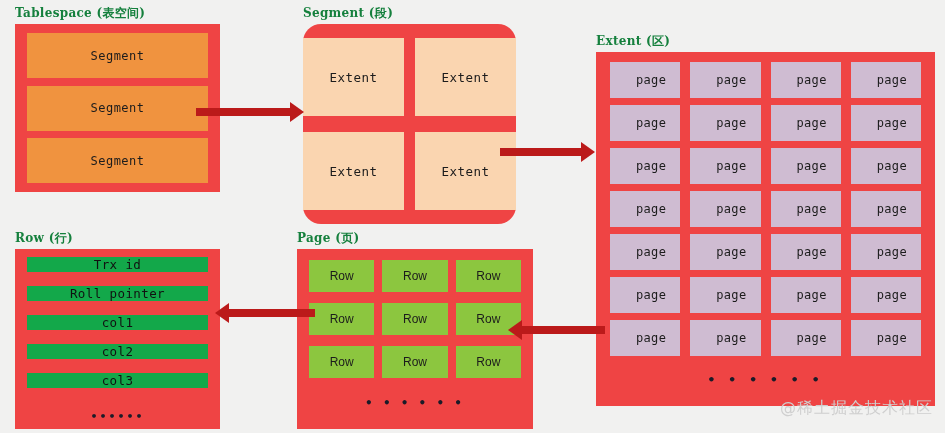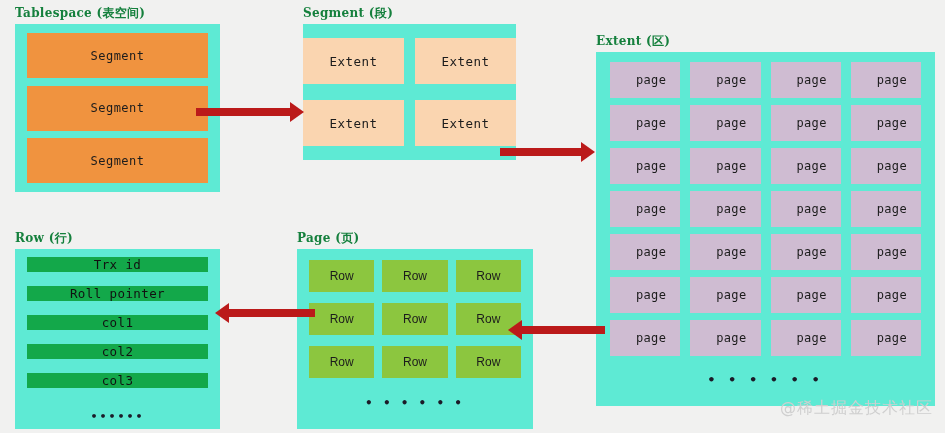--- a/index.html
+++ b/index.html
@@ -27,21 +27,21 @@
     font-family: "DejaVu Serif", serif;
     font-weight: bold;
     font-size: 12px;
     color: #15803d;
     letter-spacing: 0.3px;
     line-height: 15px;
     margin-bottom: 3px;
     white-space: nowrap;
   }
   .panel {
-    background: #5eead4;
+    background: #ef4444;
     box-sizing: border-box;
     position: relative;
   }
 
   
   #tablespace { left: 15px; top: 6px; width: 205px; }
   #tablespace .panel {
     height: 168px;
     padding: 9px 12px;
     display: flex;
@@ -55,26 +55,27 @@
     align-items: center;
     justify-content: center;
     font-size: 12px;
     color: #1c1c1c;
     letter-spacing: 0.5px;
   }
 
   
   #segment { left: 303px; top: 6px; width: 213px; }
   #segment .panel {
-    height: 136px;
+    height: 200px;
     padding: 14px 0;
     display: grid;
     grid-template-columns: 1fr 1fr;
     grid-template-rows: 1fr 1fr;
     gap: 16px 11px;
+    border-radius: 18px;
   }
   .extent-box {
     background: #fad5b0;
     display: flex;
     align-items: center;
     justify-content: center;
     font-size: 12.5px;
     color: #1c1c1c;
     letter-spacing: 0.5px;
   }

